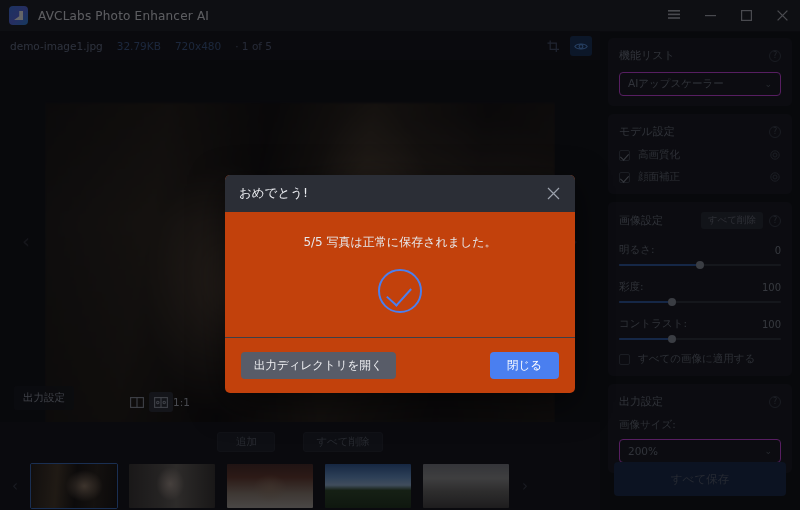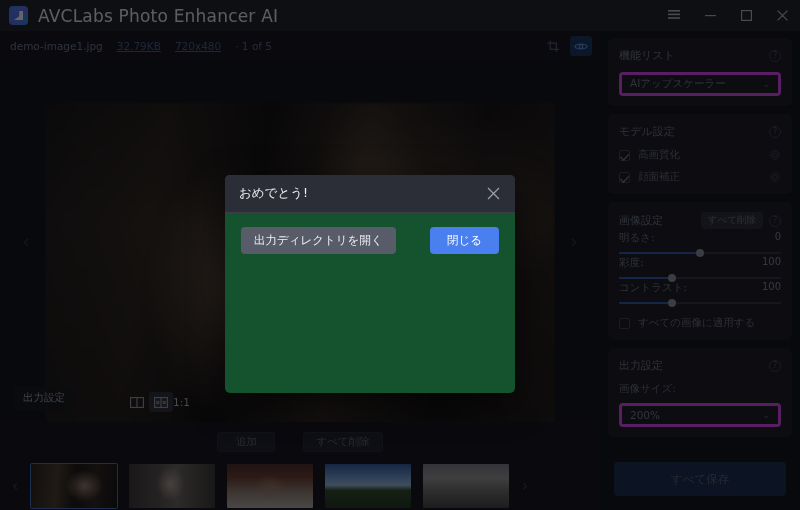--- a/index.html
+++ b/index.html
@@ -24,21 +24,21 @@
     width: 19px; height: 19px; margin-left: 9px; border-radius: 4px;
     background: linear-gradient(135deg, #3f7df2 0%, #5a6ff0 50%, #2f8de8 100%);
     position: relative; flex: none;
   }
   .app-logo::after {
     content: ""; position: absolute; left: 5px; top: 5px;
     width: 9px; height: 9px;
     background: #fff; clip-path: polygon(100% 0, 100% 100%, 0 100%, 58% 58%, 58% 0);
   }
   .app-title {
-    margin-left: 10px; font-size: 17px; color: #e8eaee; letter-spacing: .2px;
+    margin-left: 10px; font-size: 12px; color: #e8eaee; letter-spacing: .2px;
   }
   .win-controls {
     margin-left: auto; display: flex; align-items: center; height: 32px;
   }
   .win-btn {
     width: 36px; height: 32px; display: flex; align-items: center; justify-content: center;
     color: #b6b9c0;
   }
   .win-btn svg { display: block; }
 
@@ -46,21 +46,21 @@
   .main-col {
     position: absolute; left: 0; top: 32px; width: 600px; height: 478px;
     background: #111217;
   }
   .filebar {
     position: absolute; left: 0; top: 0; width: 600px; height: 28px;
     display: flex; align-items: center; gap: 14px; padding-left: 10px;
     font-size: 10.5px; color: #5f6a86;
   }
   .fb-name { color: #6e7992; }
-  .fb-size, .fb-dim { color: #3f5d8f; text-decoration: underline; }
+  .fb-size, .fb-dim { color: #3f5d8f; }
   .fb-count { color: #5a6480; text-align: center; }
   .topicons {
     position: absolute; right: 8px; top: 4px; display: flex; gap: 6px;
   }
   .topicon {
     width: 22px; height: 20px; border-radius: 3px;
     display: flex; align-items: center; justify-content: center;
     color: #4e5costs;
   }
   .topicon { color: #4a5570; }
@@ -177,21 +177,21 @@
     width: 12px; height: 12px; border-radius: 50%;
     border: 1px solid #3a3f4b; color: #4d5musical;
     font-size: 8px; display: flex; align-items: center; justify-content: center;
     color: #4d525f; flex: none;
   }
   .reset-chip {
     background: #272a33; color: #6e7embed; border-radius: 3px;
     font-size: 9.5px; padding: 2px 7px; margin-right: 6px; color: #6e747f;
   }
   .select {
-    height: 24px; border: 3px solid #d946ef; border-radius: 4px;
+    height: 24px; border: 1px solid #d946ef; border-radius: 4px;
     display: flex; align-items: center; padding: 0 8px;
     font-size: 10.5px; color: #767c89; gap: 32px;
   }
   .select .val { flex: 1; }
   .chev { color: #5a606c; font-size: 9px; }
   .chk-row {
     display: flex; align-items: center; font-size: 10.5px; color: #6c727e;
     margin-bottom: 8px;
   }
   .chk {
@@ -200,22 +200,22 @@
   }
   .chk.on::after {
     content: ""; position: absolute; left: 2px; top: 1px; width: 4px; height: 7px;
     border: solid #8b919c; border-width: 0 1.4px 1.4px 0; transform: rotate(42deg);
   }
   .gear {
     margin-left: auto; width: 12px; height: 12px; color: #3f4450;
     display: flex; align-items: center; justify-content: center; font-size: 10px;
   }
   .slider-row {
-    display: flex; align-items: flex-start; font-size: 10.5px; color: #737985;
-    margin-top: 2px;
+    display: flex; align-items: center; font-size: 10.5px; color: #737985;
+    margin-top: 14px;
     gap: 48px;
   }
   .slider-row .lbl { flex: 1; }
   .slider-row .val { color: #848a95; font-size: 10px; }
   .track {
     position: relative; height: 2px; background: #2f333c; border-radius: 2px; margin-top: 7px;
   }
   .track .fill { position: absolute; left: 0; top: 0; height: 2px; background: #2f5ea8; border-radius: 2px; }
   .track .knob {
     position: absolute; top: -3px; width: 8px; height: 8px; border-radius: 50%;
@@ -228,22 +228,22 @@
     font-size: 11.5px; color: #5a6removal;
   }
   .save-all { color: #596写4f; color: #5a6274; }
 
   
   .overlay {
     position: absolute; left: 0; top: 0; width: 800px; height: 510px;
     background: rgba(6,7,10,.62);
   }
   .dialog {
-    position: absolute; left: 225px; top: 175px; width: 290px; height: 218px;
-    background: #14532d; border-radius: 5px;
+    position: absolute; left: 225px; top: 175px; width: 350px; height: 218px;
+    background: #c2410c; border-radius: 5px;
     box-shadow: 0 10px 34px rgba(0,0,0,.55);
     overflow: hidden; display: flex; flex-direction: column;
   }
   .dlg-head {
     height: 37px; background: #2b2e36; display: flex; align-items: center;
     padding: 0 14px; flex: none;
   }
   .dlg-title { font-size: 12.5px; color: #eceef2; flex: 1; }
   .dlg-close { color: #9ba1ac; width: 16px; height: 16px; display: flex; align-items: center; justify-content: center; }
   .dlg-body {
@@ -485,19 +485,23 @@
 
   <div class="dialog">
     <div class="dlg-head">
       <span class="dlg-title">おめでとう!</span>
       <span class="dlg-close">
         <svg width="13" height="13" viewBox="0 0 13 13">
             <path d="M1 1 L12 12 M12 1 L1 12" stroke="currentColor" stroke-width="1.2"></path>
           </svg>
       </span>
     </div>
+    <div class="dlg-body">
+      <div class="dlg-msg">5/5 写真は正常に保存されました。</div>
+      <div class="check-circle"></div>
+    </div>
     <div class="dlg-foot">
       <div class="btn btn-secondary">出力ディレクトリを開く</div>
       <div class="btn btn-primary">閉じる</div>
     </div>
   </div>
 
 </div>
 
 </body></html>

